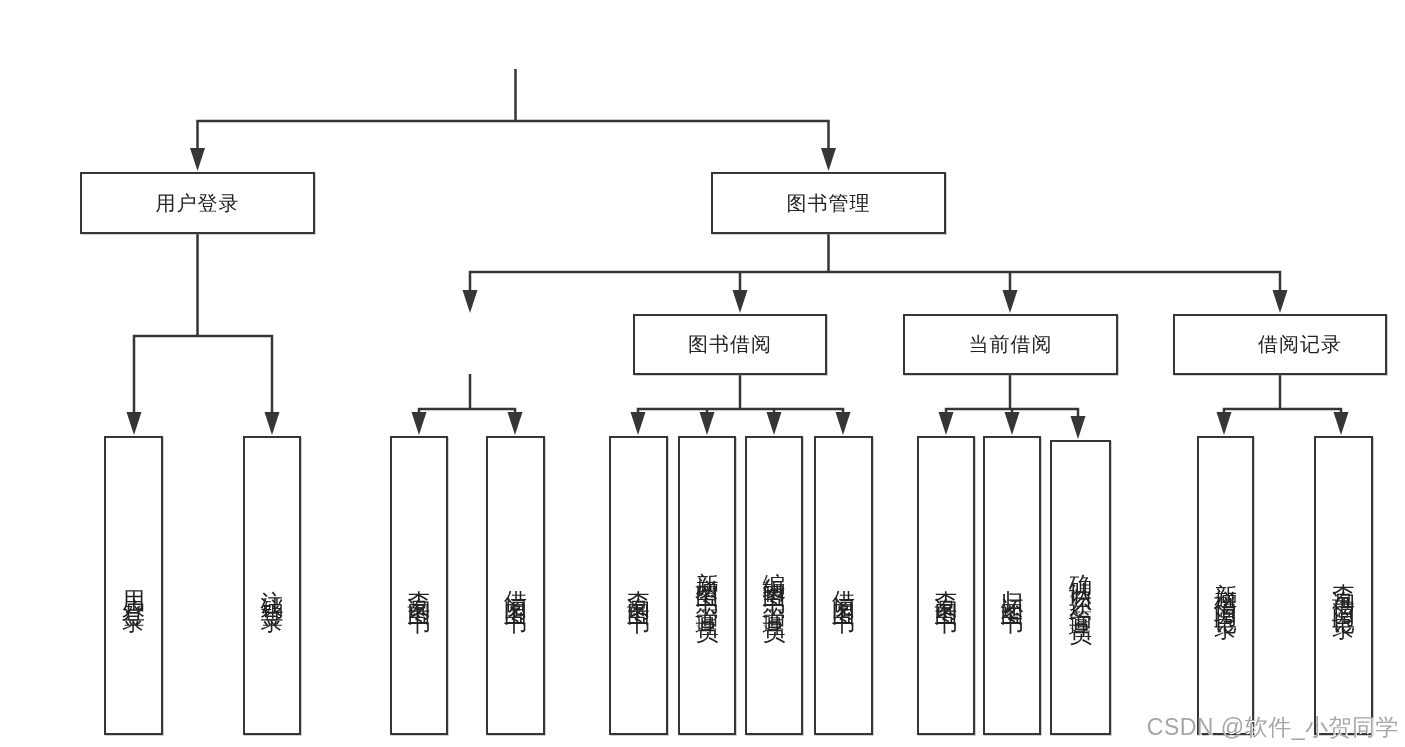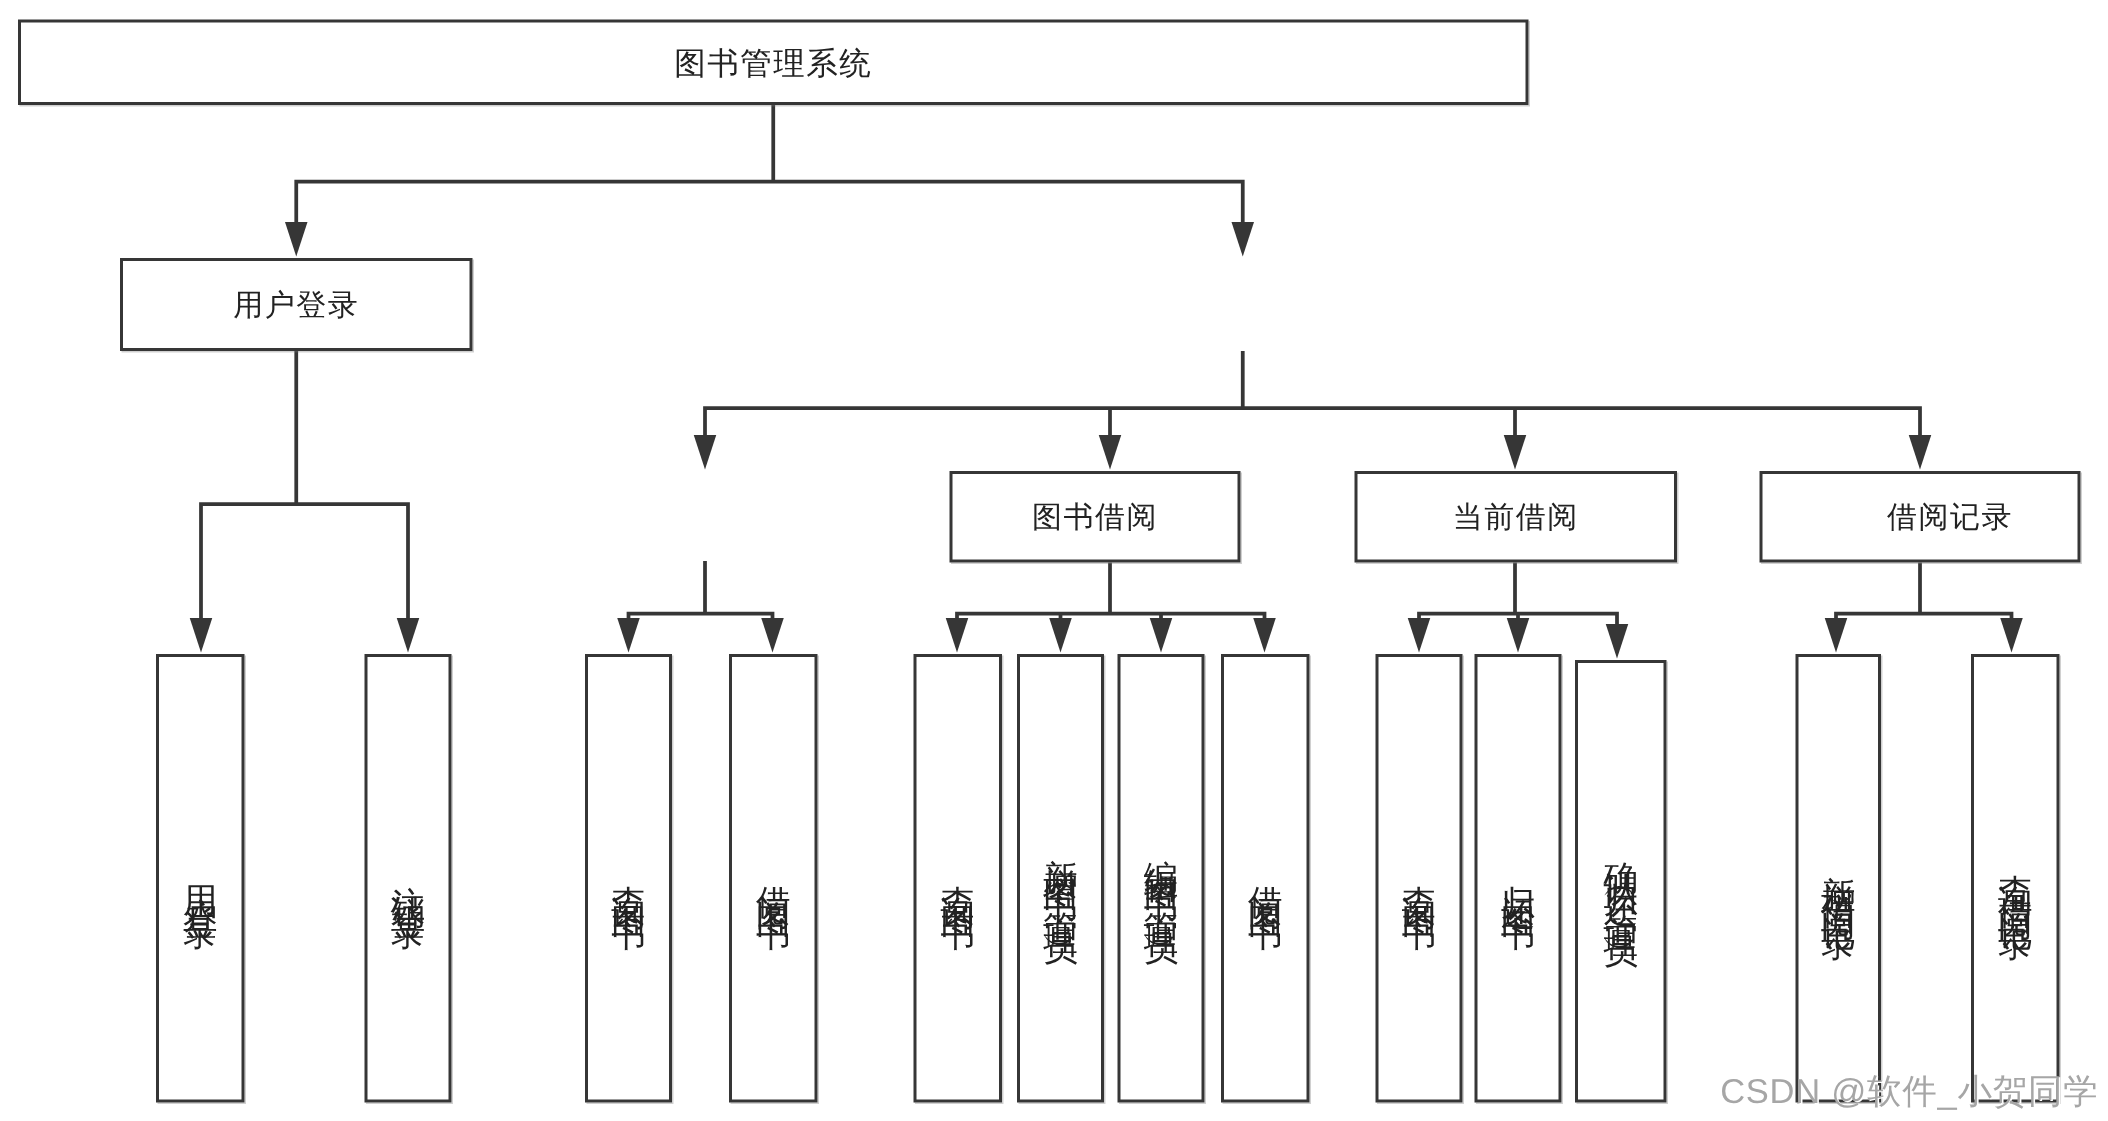--- a/index.html
+++ b/index.html
@@ -100,26 +100,26 @@
       <polygon points="766.5,412 781.5,412 774,435"></polygon>
       <polygon points="835.5,412 850.5,412 843,435"></polygon>
       <polygon points="938.5,412 953.5,412 946,435"></polygon>
       <polygon points="1004.5,412 1019.5,412 1012,435"></polygon>
       <polygon points="1070.5,416 1085.5,416 1078,439"></polygon>
       <polygon points="1216.5,412 1231.5,412 1224,435"></polygon>
       <polygon points="1333.5,412 1348.5,412 1341,435"></polygon>
     </g>
   </svg>
 
-  <div class="box root-box" style="left:12px; top:13px; width:1007px; height:57px;">
-    <span class="hlabel">图书管理系统</span>
-  </div>
 
   <div class="box" style="left:80px; top:172px; width:235px; height:62px;">
     <span class="hlabel">用户登录</span>
+  </div>
+  <div class="box" style="left:711px; top:172px; width:235px; height:62px;">
+    <span class="hlabel">图书管理</span>
   </div>
 
   <div class="box" style="left:633px; top:314px; width:194px; height:61px;">
     <span class="hlabel">图书借阅</span>
   </div>
   <div class="box" style="left:903px; top:314px; width:215px; height:61px;">
     <span class="hlabel">当前借阅</span>
   </div>
   <div class="box" style="left:1173px; top:314px; width:214px; height:61px;padding-left:40px;">
     <span class="hlabel">借阅记录</span>

